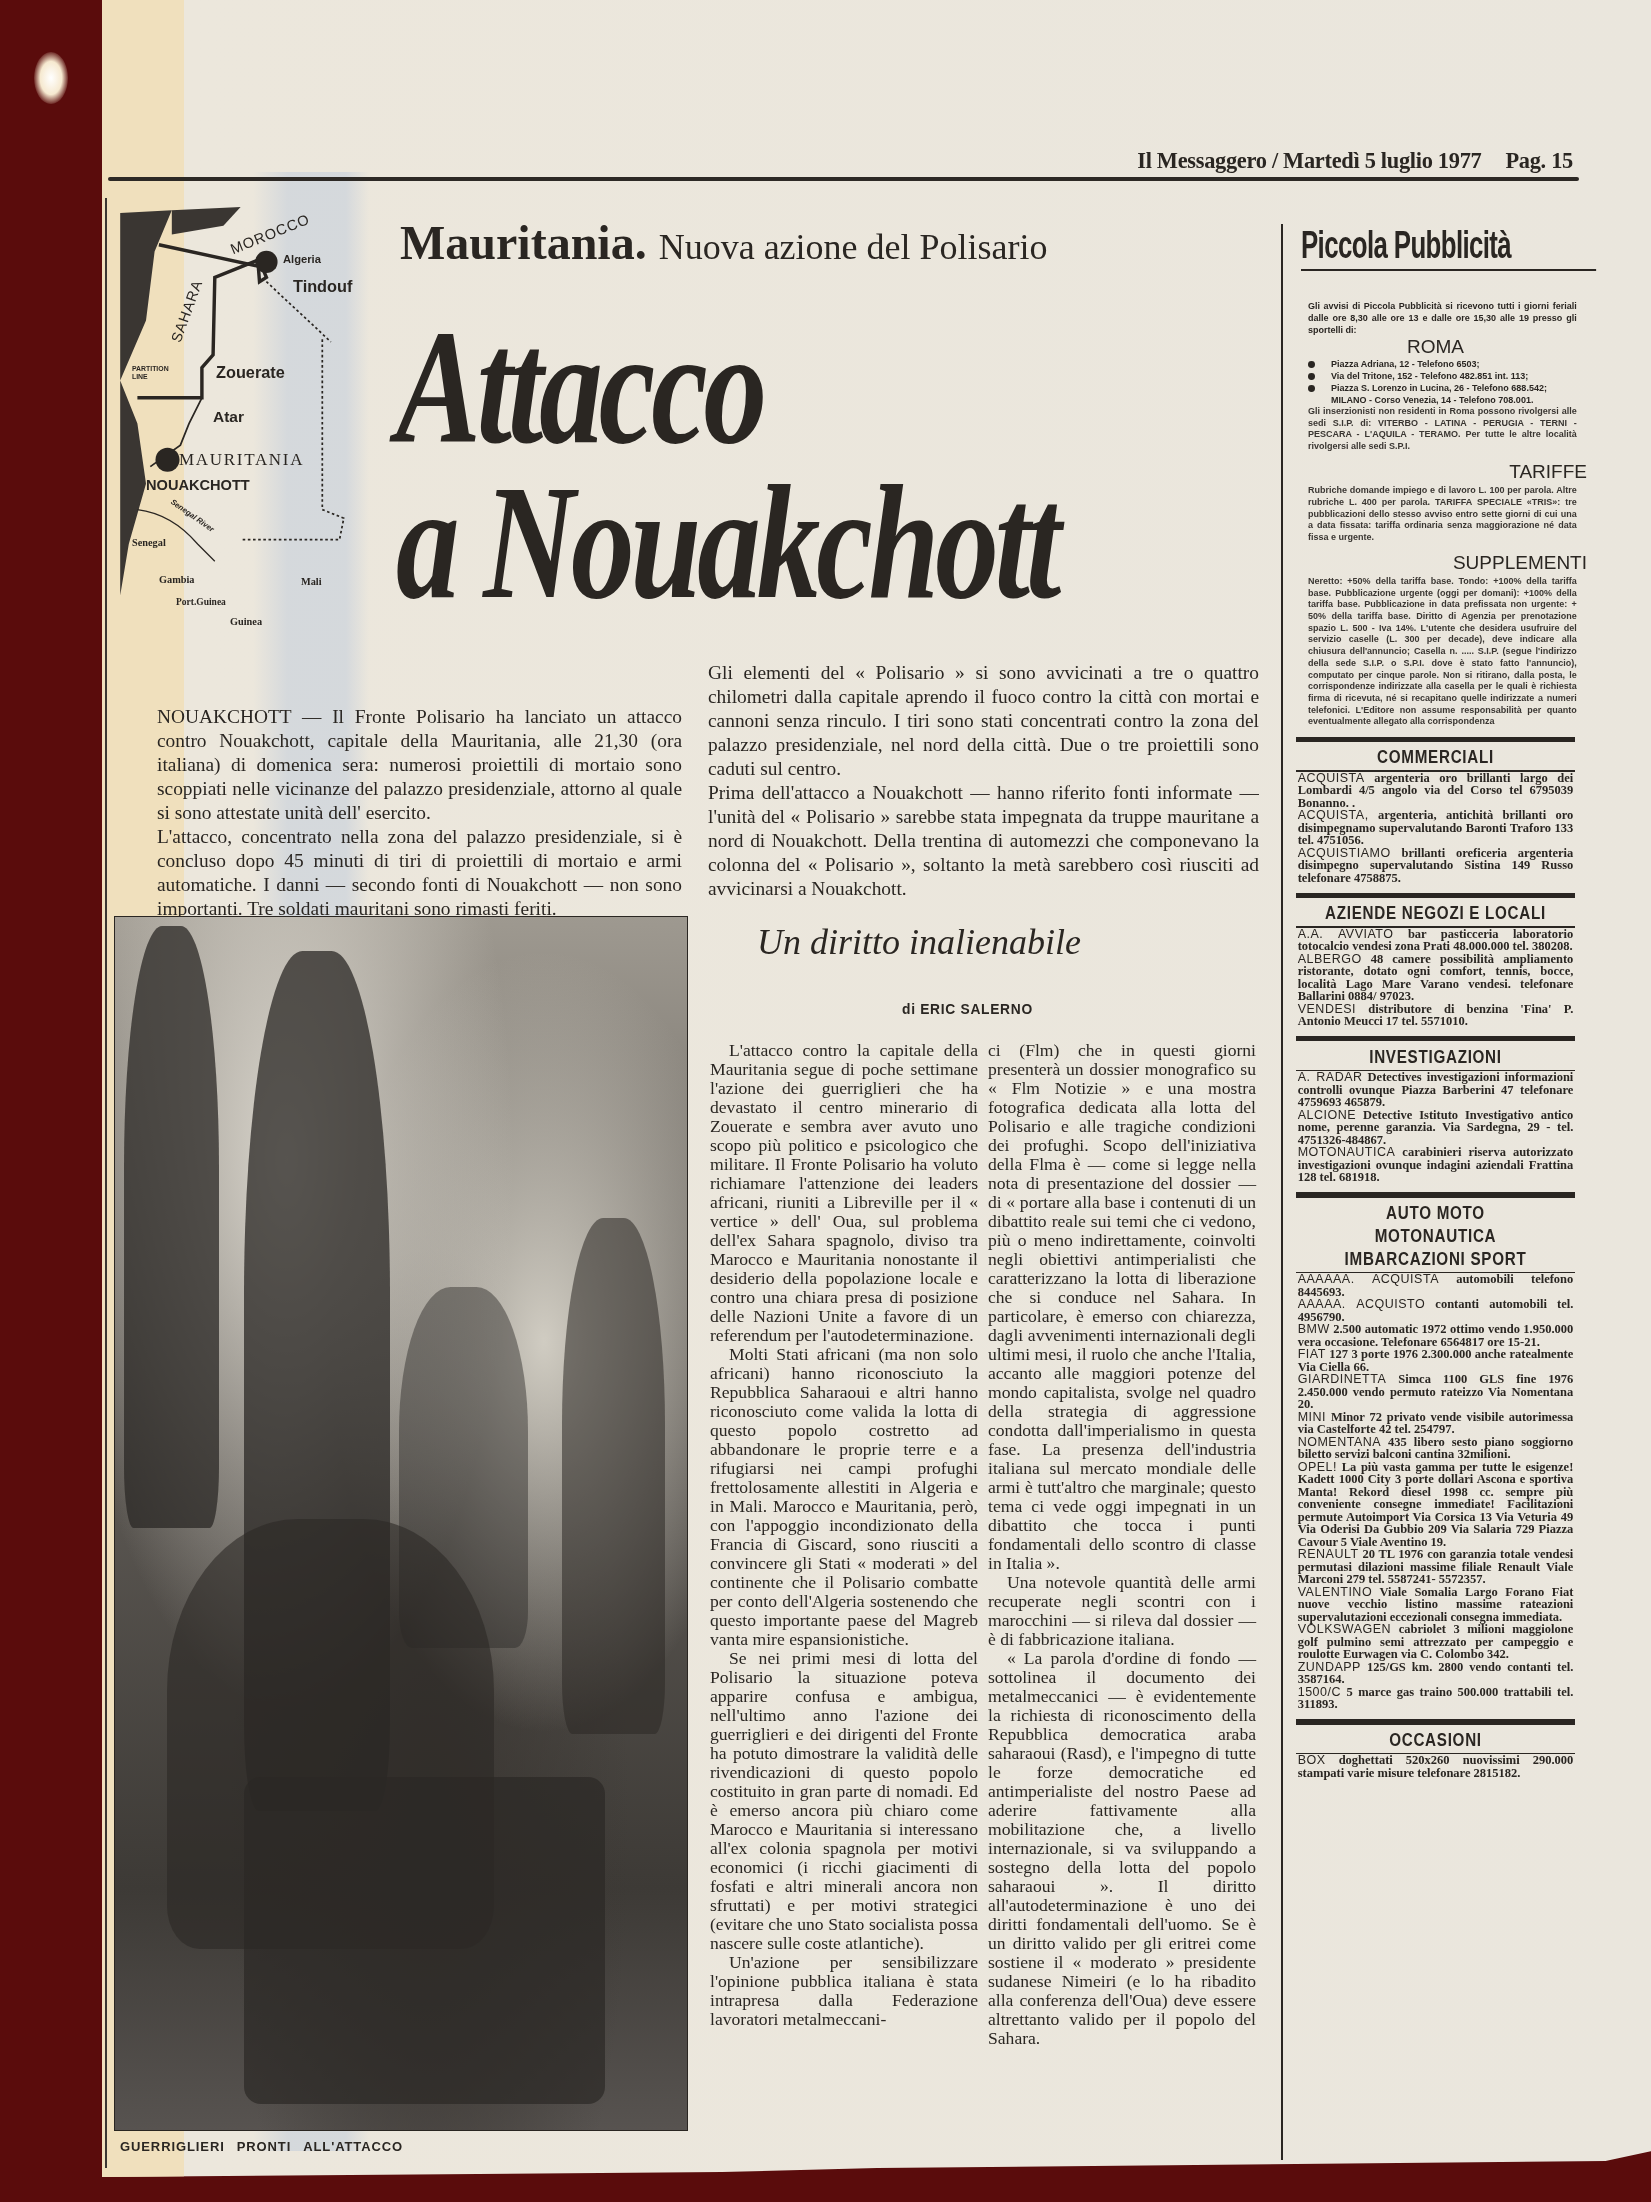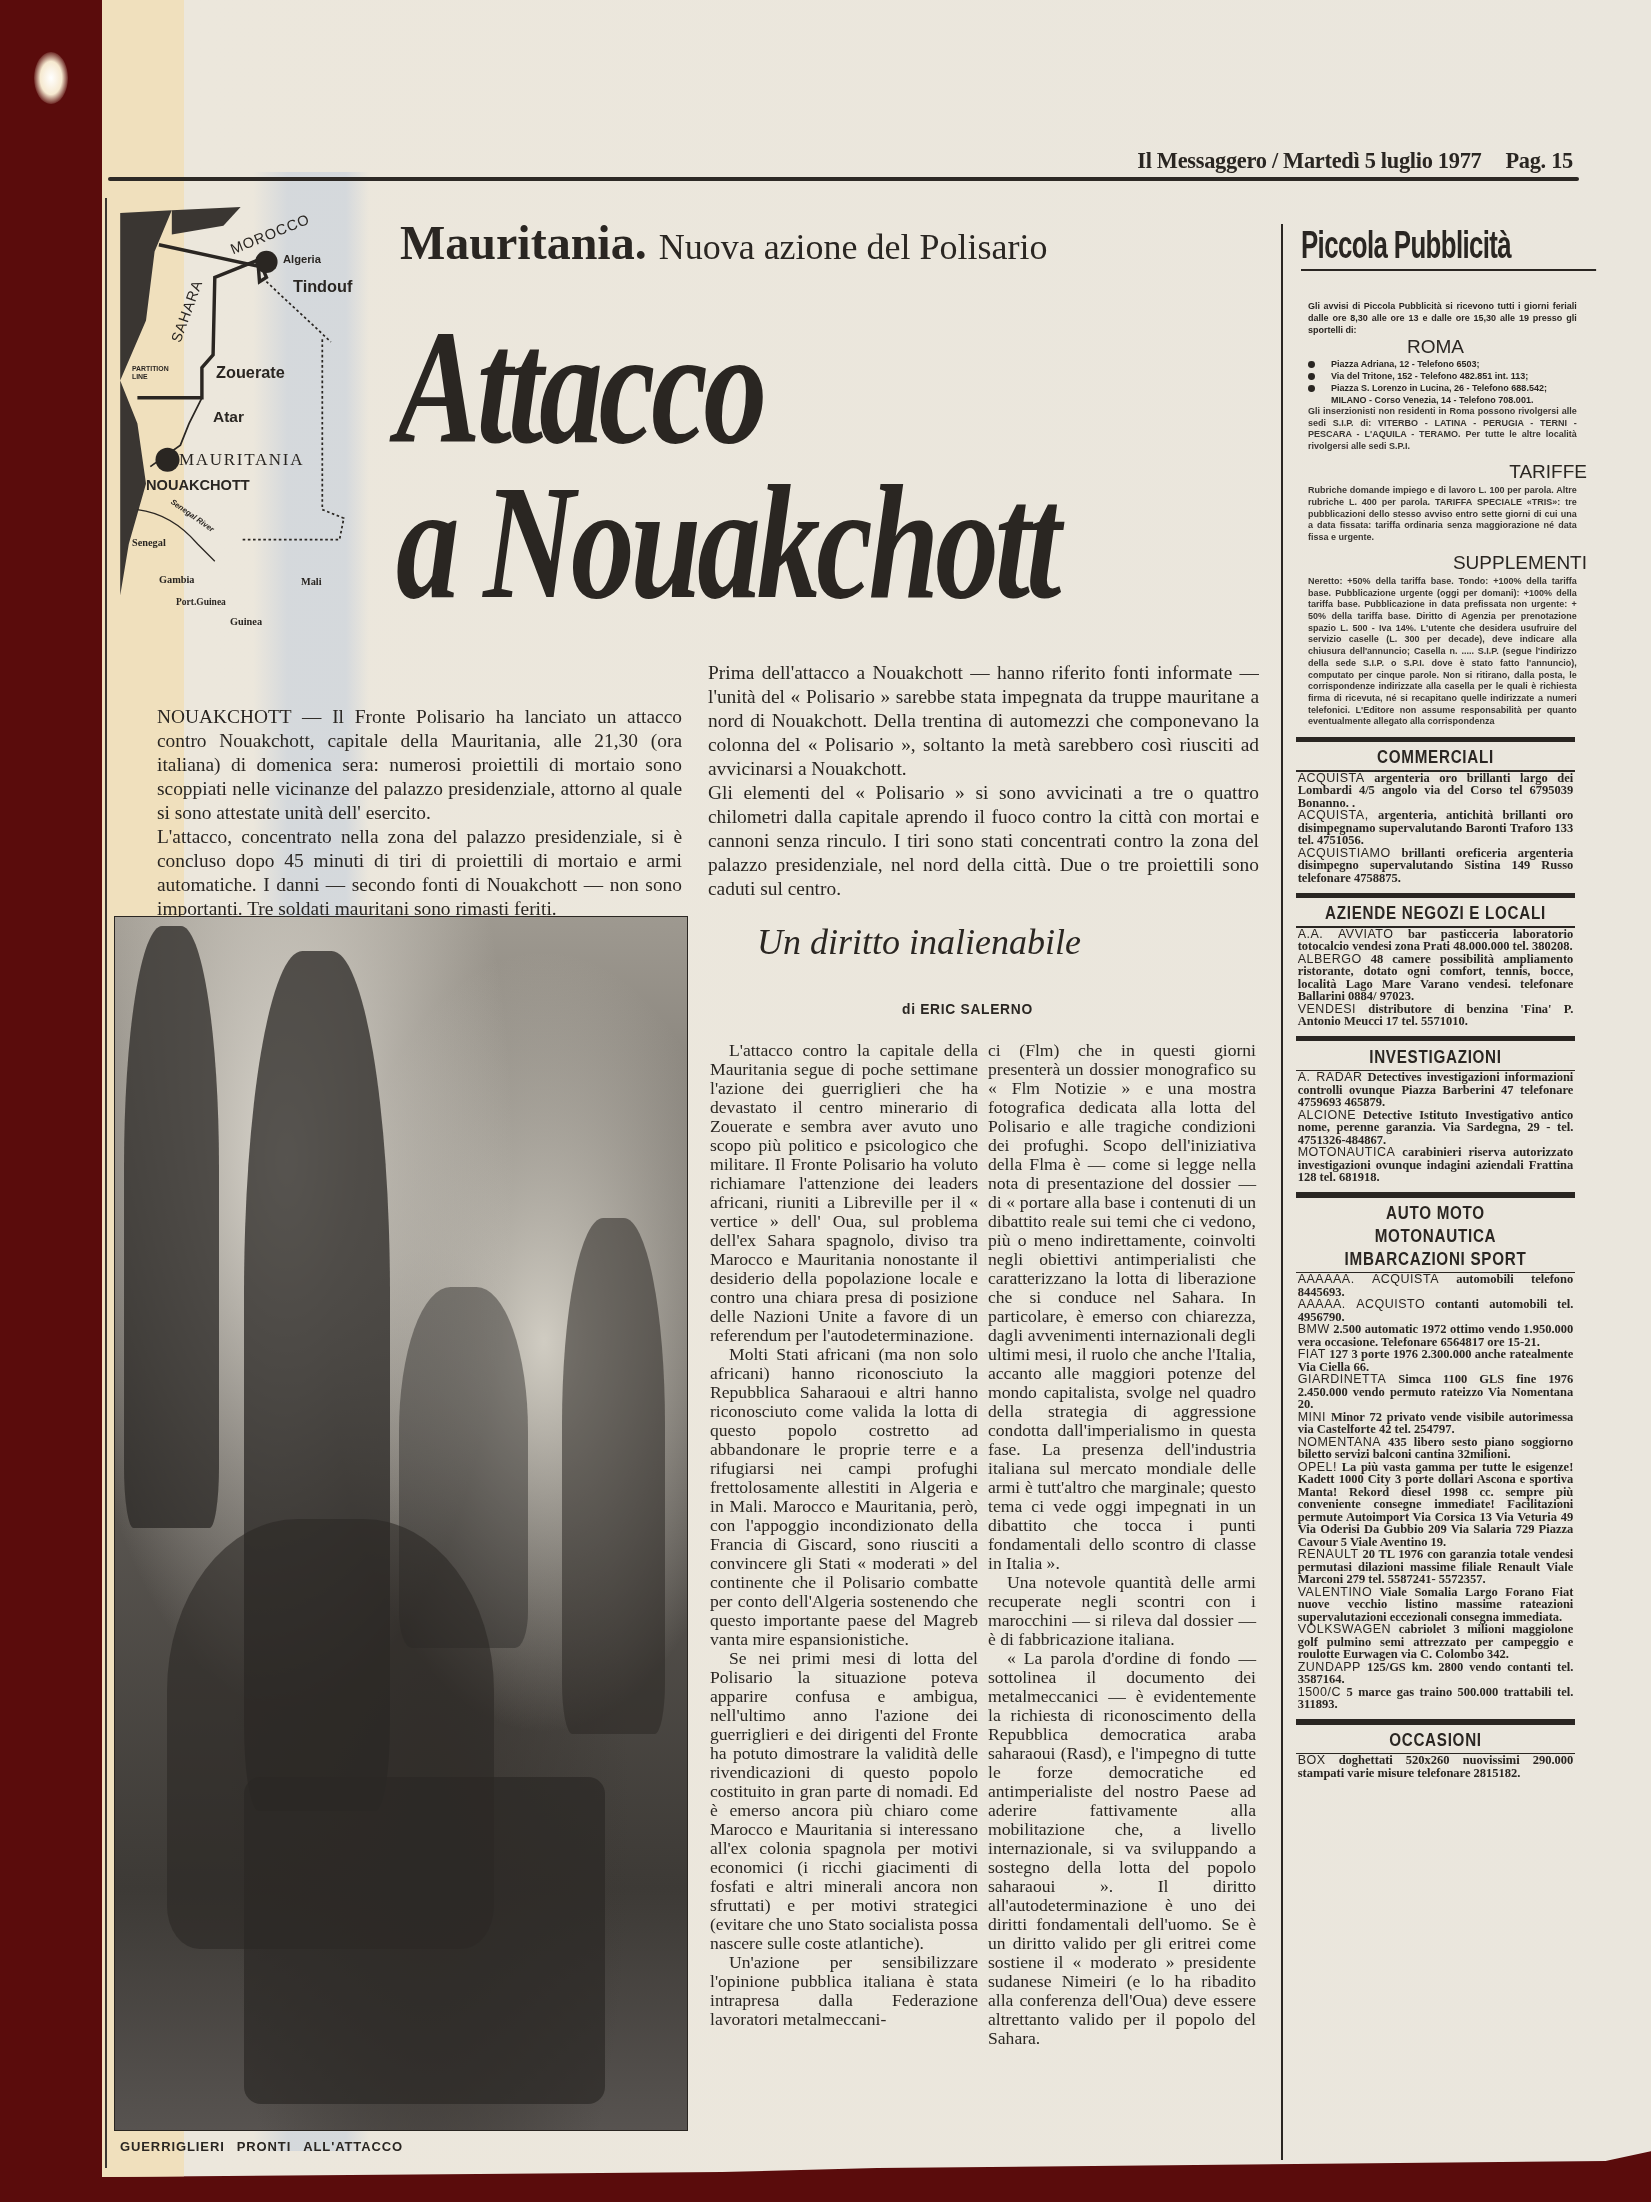--- a/index.html
+++ b/index.html
@@ -113,22 +113,22 @@
 <div class="headline">
   <div>Attacco</div>
   <div>a Nouakchott</div>
 </div>
 
 <div class="lead l1">
   <p>NOUAKCHOTT — Il Fronte Polisario ha lanciato un attacco contro Nouakchott, capitale della Mauritania, alle 21,30 (ora italiana) di domenica sera: numerosi proiettili di mortaio sono scoppiati nelle vicinanze del palazzo presidenziale, attorno al quale si sono attestate unità dell' esercito.</p>
   <p>L'attacco, concentrato nella zona del palazzo presidenziale, si è concluso dopo 45 minuti di tiri di proiettili di mortaio e armi automatiche. I danni — secondo fonti di Nouakchott — non sono importanti. Tre soldati mauritani sono rimasti feriti.</p>
 </div>
 <div class="lead l2">
+  <p>Gli elementi del « Polisario » si sono avvicinati a tre o quattro chilometri dalla capitale aprendo il fuoco contro la città con mortai e cannoni senza rinculo. I tiri sono stati concentrati contro la zona del palazzo presidenziale, nel nord della città. Due o tre proiettili sono caduti sul centro.</p>
   <p>Prima dell'attacco a Nouakchott — hanno riferito fonti informate — l'unità del « Polisario » sarebbe stata impegnata da truppe mauritane a nord di Nouakchott. Della trentina di automezzi che componevano la colonna del « Polisario », soltanto la metà sarebbero così riusciti ad avvicinarsi a Nouakchott.</p>
-  <p>Gli elementi del « Polisario » si sono avvicinati a tre o quattro chilometri dalla capitale aprendo il fuoco contro la città con mortai e cannoni senza rinculo. I tiri sono stati concentrati contro la zona del palazzo presidenziale, nel nord della città. Due o tre proiettili sono caduti sul centro.</p>
 </div>
 
 <div class="sideline"></div>
 <div class="photo">
   <div class="fig" style="left:8.6px;top:8.6px;width:95px;height:602px;"></div>
   <div class="fig" style="left:129px;top:34px;width:146px;height:860px;"></div>
   <div class="fig" style="left:284px;top:370px;width:129px;height:361px;opacity:.45;"></div>
   <div class="fig" style="left:447px;top:301px;width:103px;height:516px;opacity:.55;"></div>
   <div class="fig" style="left:52px;top:602px;width:327px;height:430px;opacity:.6;"></div>
   <div class="fig" style="left:129px;top:860px;width:361px;height:327px;border-radius:17px;opacity:.7;"></div>

